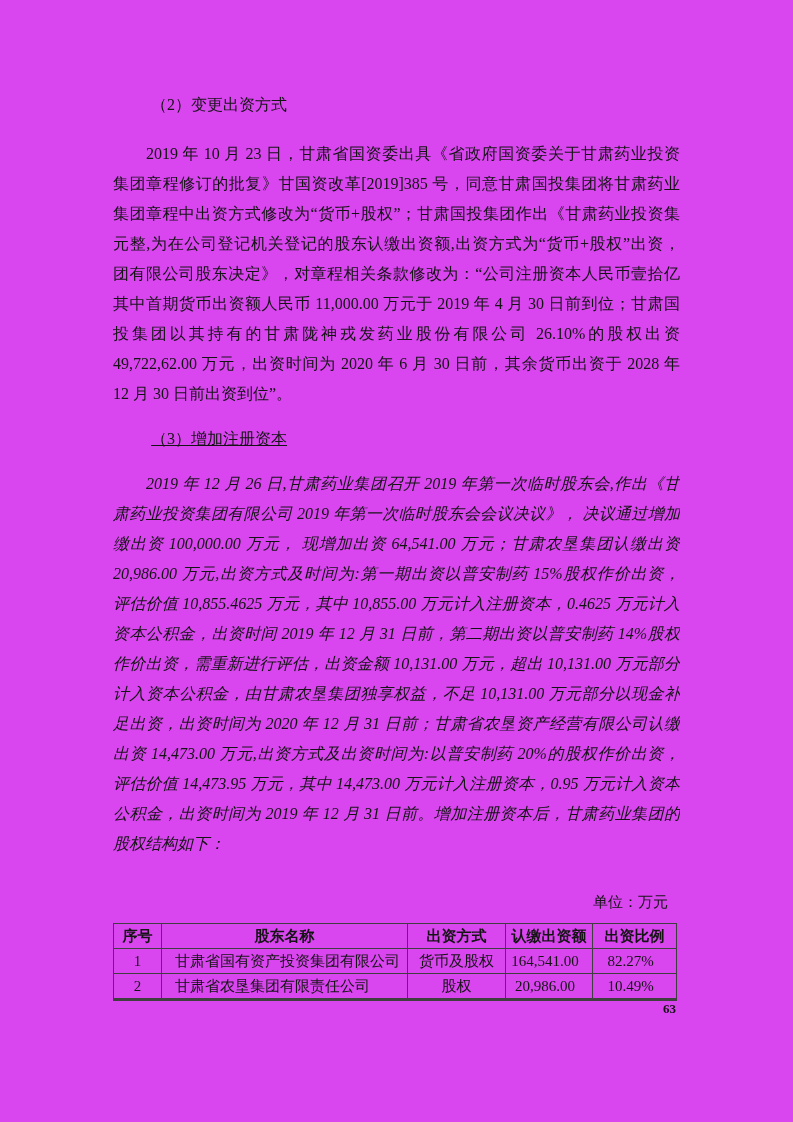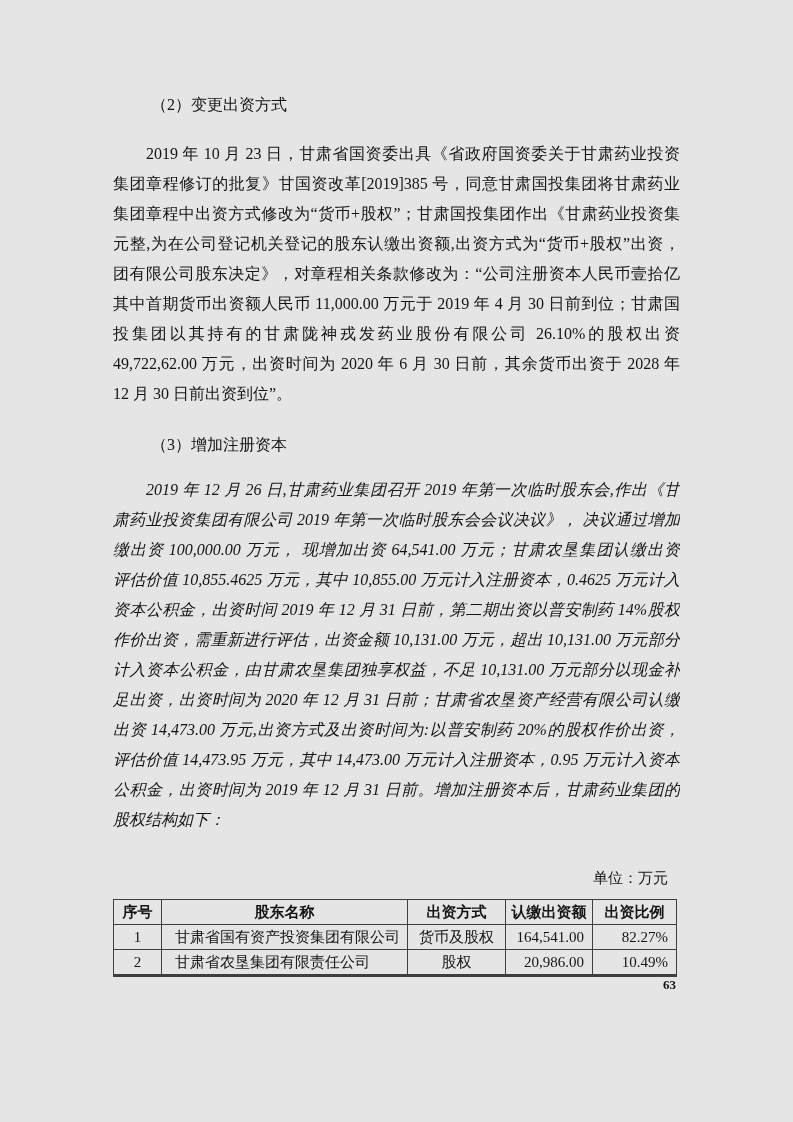--- a/index.html
+++ b/index.html
@@ -1,30 +1,30 @@
 <!DOCTYPE html>
 <html><head>
 <meta charset="utf-8">
 <style>
   html,body{margin:0;padding:0;background:#ffffff;}
   .page{
     position:relative;
     width:793px;height:1122px;
-    background:#e5e5e5;
+    background:#d946ef;
     font-family:"Liberation Serif","DejaVu Serif",serif;
     color:#141414;
     overflow:hidden;
   }
   .content{position:absolute;left:113px;top:0;width:567px;}
   .sec-heading{
     font-size:16px;line-height:30px;height:30px;
     text-indent:38px;font-weight:400;
   }
   #heading-sec2{margin-top:90px;}
-  #heading-sec3{margin-top:21px;}
+  #heading-sec3{margin-top:15px;text-decoration:underline;}
   .para{font-size:16px;}
   #para-1{margin-top:19px;}
   #para-2{margin-top:15px;font-style:italic;}
   .line{
     height:30px;line-height:30px;
     text-align:justify;text-align-last:justify;
     overflow:hidden;white-space:normal;
   }
   .line.first{text-indent:33px;}
   .line.last{text-align-last:left;}
@@ -44,21 +44,21 @@
   }
   .sh-table th,.sh-table td{
     border:1px solid #3f3f3f;
     height:24px;padding:0;
     vertical-align:middle;
     overflow:hidden;
   }
   .sh-table th{font-weight:bold;text-align:center;}
   .sh-table td.c{text-align:center;}
   .sh-table td.l{text-align:left;padding-left:13px;}
-  .sh-table td.r{text-align:right;padding-right:8px;}
+  .sh-table td.r{text-align:center;padding-right:8px;}
   .page-num{
     margin-top:0;height:16px;line-height:16px;
     font-size:13px;font-weight:bold;
     text-align:right;padding-right:4px;
   }
 </style>
 </head>
 <body>
 
 <div class="page">
@@ -77,20 +77,21 @@
       <div class="line">49,722,62.00 万元，出资时间为 2020 年 6 月 30 日前，其余货币出资于 2028 年</div>
       <div class="line last">12 月 30 日前出资到位”。</div>
     </div>
 
     <div class="sec-heading" id="heading-sec3">（3）增加注册资本</div>
 
     <div class="para" id="para-2">
       <div class="line first">2019 年 12 月 26 日,甘肃药业集团召开 2019 年第一次临时股东会,作出《甘</div>
       <div class="line">肃药业投资集团有限公司 2019 年第一次临时股东会会议决议》， 决议通过增加</div>
       <div class="line">缴出资 100,000.00 万元， 现增加出资 64,541.00 万元；甘肃农垦集团认缴出资</div>
+      <div class="line">20,986.00 万元,出资方式及时间为:第一期出资以普安制药 15%股权作价出资，</div>
       <div class="line">评估价值 10,855.4625 万元，其中 10,855.00 万元计入注册资本，0.4625 万元计入</div>
       <div class="line">资本公积金，出资时间 2019 年 12 月 31 日前，第二期出资以普安制药 14%股权</div>
       <div class="line">作价出资，需重新进行评估，出资金额 10,131.00 万元，超出 10,131.00 万元部分</div>
       <div class="line">计入资本公积金，由甘肃农垦集团独享权益，不足 10,131.00 万元部分以现金补</div>
       <div class="line">足出资，出资时间为 2020 年 12 月 31 日前；甘肃省农垦资产经营有限公司认缴</div>
       <div class="line">出资 14,473.00 万元,出资方式及出资时间为:以普安制药 20%的股权作价出资，</div>
       <div class="line">评估价值 14,473.95 万元，其中 14,473.00 万元计入注册资本，0.95 万元计入资本</div>
       <div class="line">公积金，出资时间为 2019 年 12 月 31 日前。增加注册资本后，甘肃药业集团的</div>
       <div class="line last">股权结构如下：</div>
     </div>

